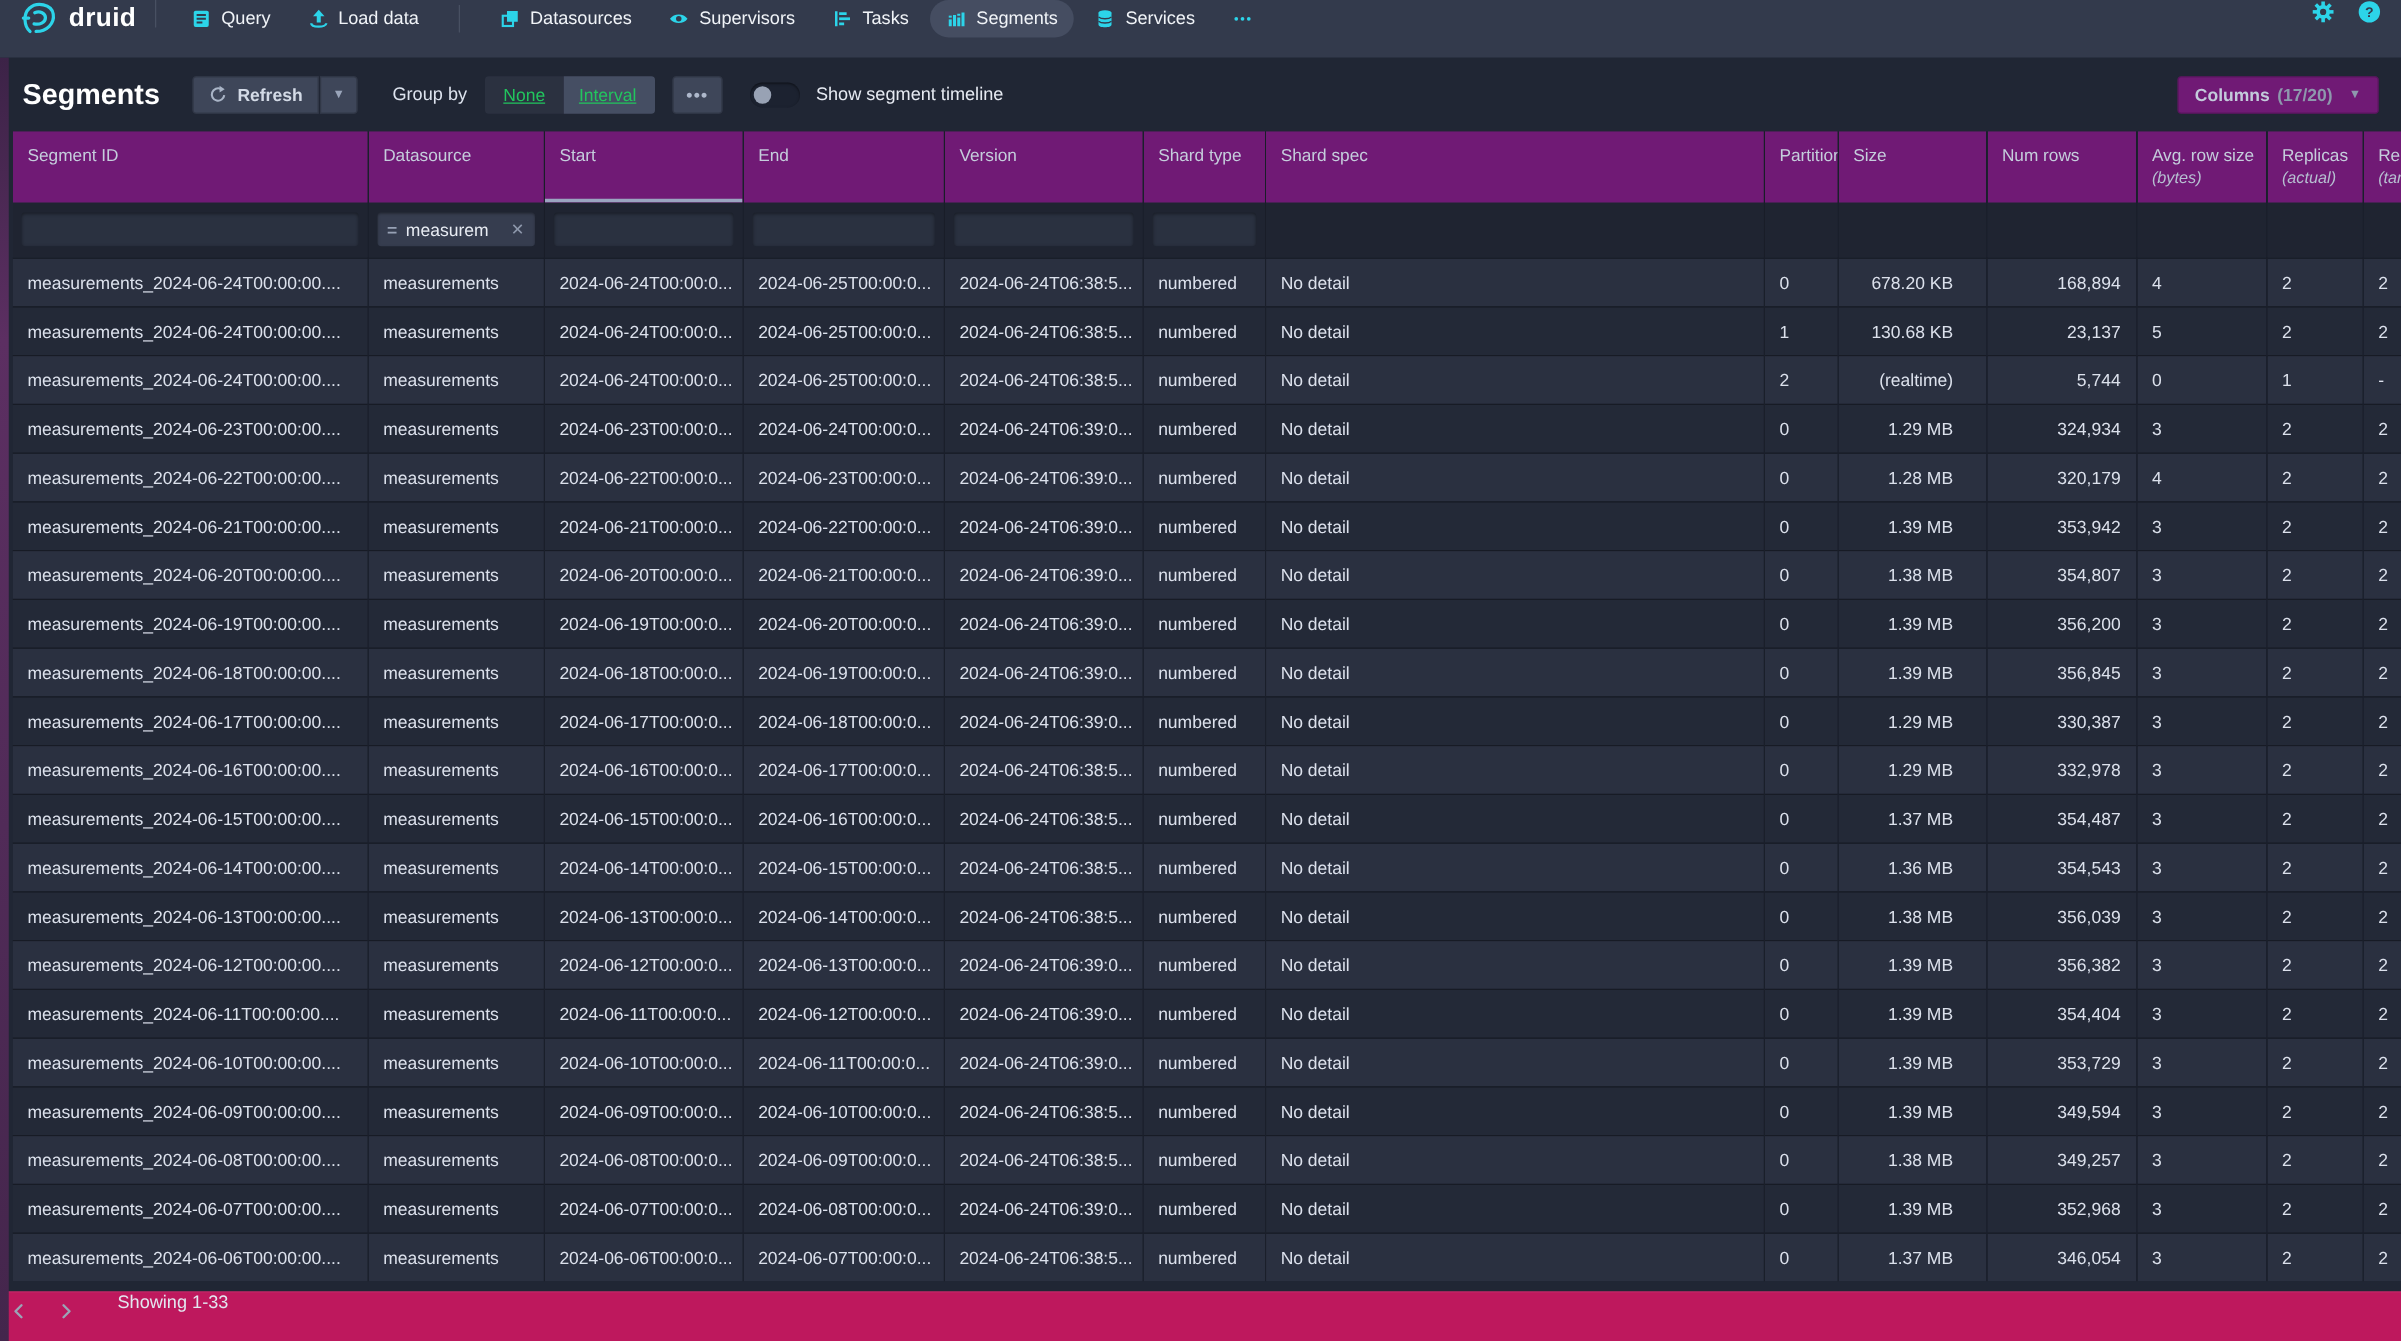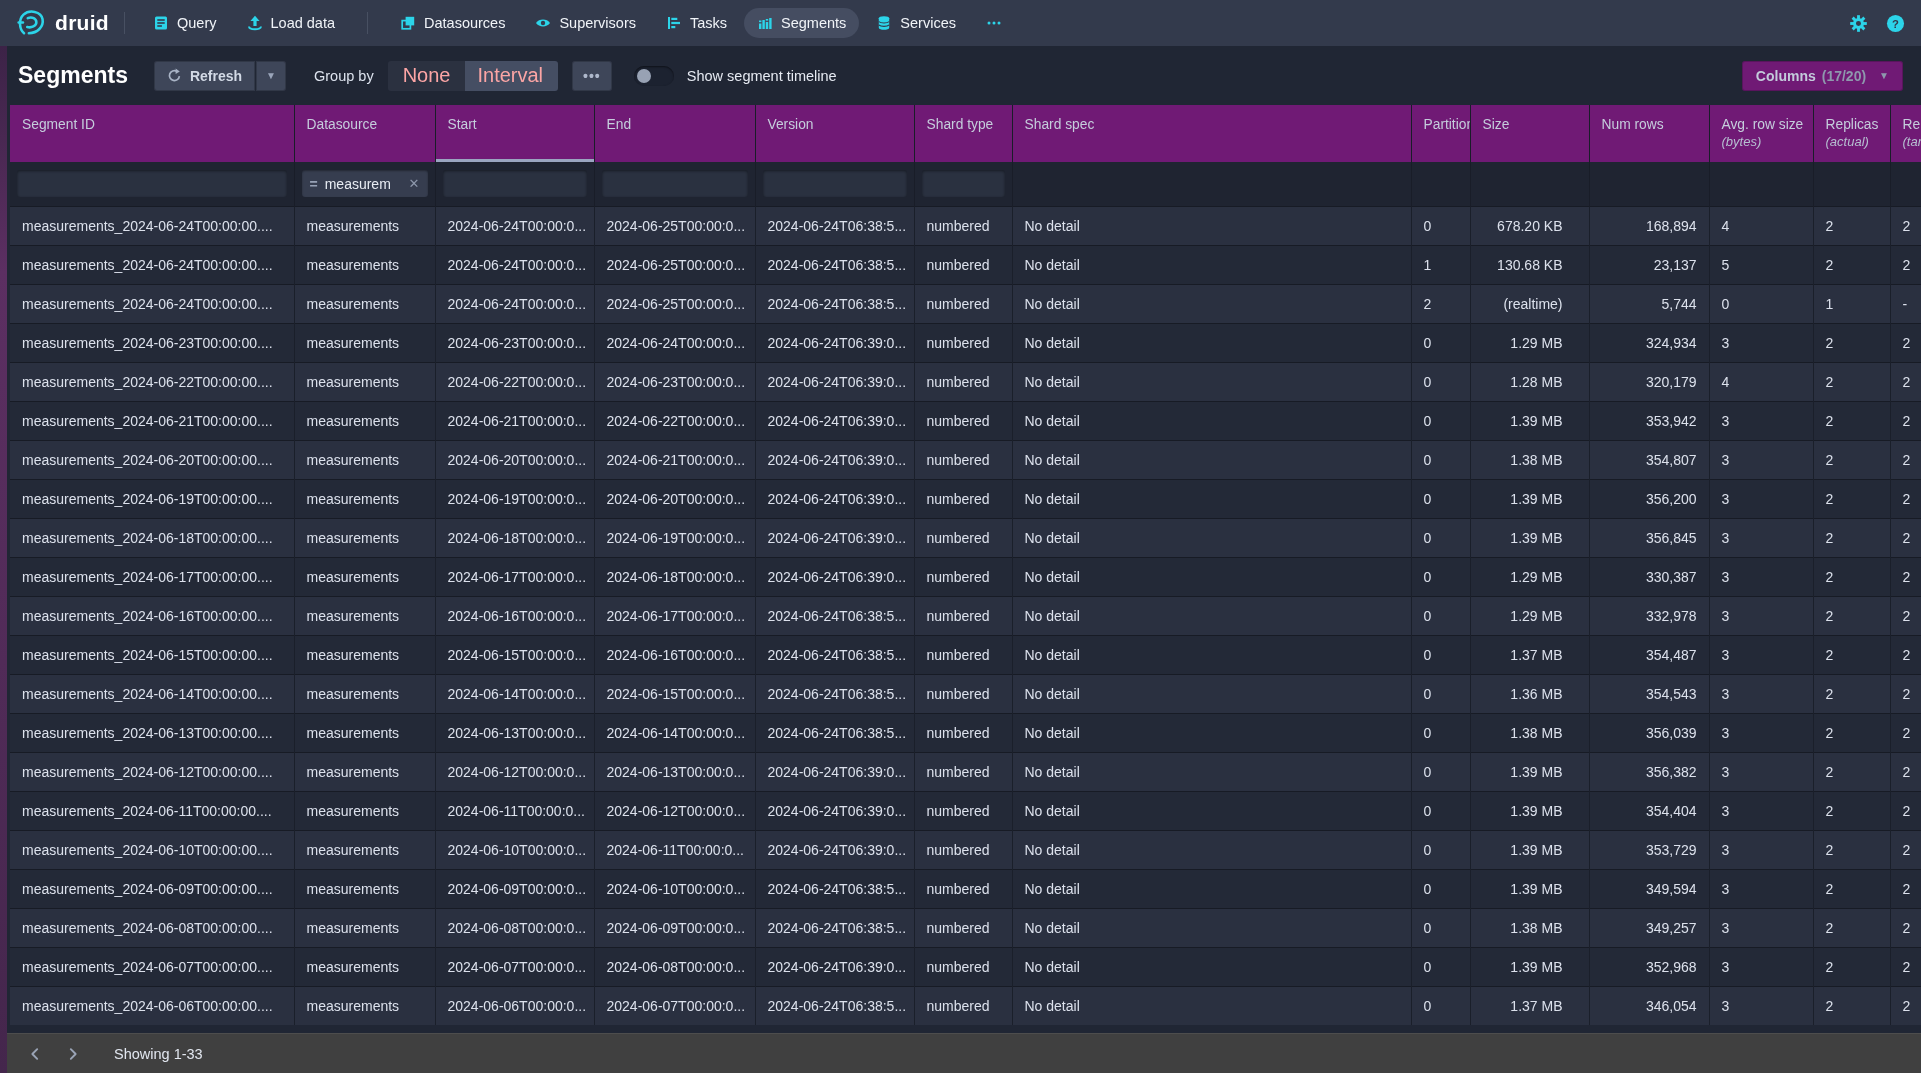--- a/index.html
+++ b/index.html
@@ -5,21 +5,21 @@
   * { box-sizing: border-box; margin: 0; padding: 0; }
   html,body { width:1921px; height:1073px; overflow:hidden; }
   body {
     font-family: "Liberation Sans", sans-serif;
     background:#202634; color:#dce1ec;
     display:flex; flex-direction:column; position:relative;
   }
   :root { --accent:#2cd4e9; }
 
   
-  .navbar { height:46px; flex:0 0 46px; background:#333a4c; display:flex; align-items:center;
+  .navbar { height:46px; flex:0 0 46px; background:#333a4c; display:flex; align-items:flex-start;
             padding:0 16px; color:#f1f4f8; position:relative; z-index:10; }
   .brand { display:flex; align-items:center; gap:9px; font-size:21px; font-weight:700;
            letter-spacing:.3px; color:#fff; }
   .brand svg { width:30px; height:30px; display:block; color:var(--accent); }
   .nav-divider { width:1px; height:22px; background:#5a6275; opacity:.55; margin:0 15px; }
   .nav-items { display:flex; align-items:center; gap:4px; }
   .nav-item { display:flex; align-items:center; gap:8px; padding:7px 13px; border-radius:17px;
               font-size:14.5px; cursor:pointer; white-space:nowrap; }
   .nav-item.active { background:#454d61; }
   .nav-icon { display:flex; color:var(--accent); }
@@ -37,22 +37,22 @@
              background:#202634; }
   .page-title { font-size:23px; font-weight:700; color:#fff; margin-right:26px; }
   .btn { background:#3e4659; color:#d3dae6; font-size:14px; border-radius:3px; height:30px;
          display:inline-flex; align-items:center; padding:0 13px; cursor:pointer;
          box-shadow:inset 0 0 0 1px rgba(0,0,0,.2); white-space:nowrap;font-weight:bold; }
   .refresh-main { border-radius:3px 0 0 3px; gap:8px; }
   .refresh-main svg { width:15px; height:15px; }
   .refresh-caret { border-radius:0 3px 3px 0; margin-left:1px; padding:0 10px; color:#9aa5ba; font-size:10px; }
   .group-label { color:#dde3ee; font-size:14.5px; margin:0 14px 0 28px; }
   .seg-group { display:flex; }
-  .seg-btn { height:30px; display:inline-flex; align-items:center; padding:0 15px; font-size:20px;
-             color:#fca5a5; background:#2b3140; cursor:pointer; }
+  .seg-btn { height:30px; display:inline-flex; align-items:center; padding:0 15px; font-size:14px;
+             color:#22c55e; background:#2b3140; cursor:pointer;text-decoration:underline; }
   .seg-btn:first-child { border-radius:3px 0 0 3px; }
   .seg-btn:last-child { border-radius:0 3px 3px 0;padding-left:12px; }
   .seg-btn.active { background:#454e63; }
   .dots-btn { margin-left:14px; padding:0 11px; letter-spacing:1px; color:#aeb8cb; font-weight:700; }
   .toggle { margin-left:22px; width:40px; height:20px; border-radius:10px; background:#1c2230;
             box-shadow:inset 0 1px 2px rgba(0,0,0,.5); position:relative; cursor:pointer; flex:0 0 auto; }
   .toggle .knob { position:absolute; left:3px; top:3px; width:14px; height:14px; border-radius:50%;
                   background:#98a2b4; }
   .toggle-label { margin-left:13px; font-size:14.5px; color:#e6eaf2; }
   .columns-btn { margin-left:auto; background:#701a75; color:#c3cbdb; gap:6px; padding:0 14px; }
@@ -80,23 +80,23 @@
   .tag-x { margin-left:auto; color:#8d97ab; font-size:13px; cursor:pointer; }
   tbody td { height:39px; padding:0 12px; font-size:14px; color:#dce1ec;
              border-right:1px solid rgba(0,0,0,.18); border-top:1px solid rgba(0,0,0,.28);
              white-space:nowrap; overflow:hidden; cursor:pointer; }
   tbody tr:nth-child(odd)  { background:#2a3040; }
   tbody tr:nth-child(even) { background:#232937; }
   td.align-right { text-align:right; }
   td.col-size { padding-right:26px; }
 
   
-  .footer { height:40px; flex:0 0 40px; margin-top:auto; background:#404040;
-            border-top:1px solid rgba(255,255,255,.07); display:flex; align-items:center;
-            padding-left:20px; gap:8px; }
+  .footer { height:40px; flex:0 0 40px; margin-top:auto; background:#be185d;
+            border-top:1px solid rgba(255,255,255,.07); display:flex; 
+            gap:8px; }
   .pager-btn { width:30px; height:30px; display:flex; align-items:center; justify-content:center;
                color:#9aa4b6; cursor:pointer; border-radius:3px; }
   .pager-btn svg { width:14px; height:14px; }
   .showing { margin-left:18px; font-size:14.5px; color:#e2e7f0; }
 </style>
 </head>
 <body>
 
 <div class="navbar">
   <div class="brand">

